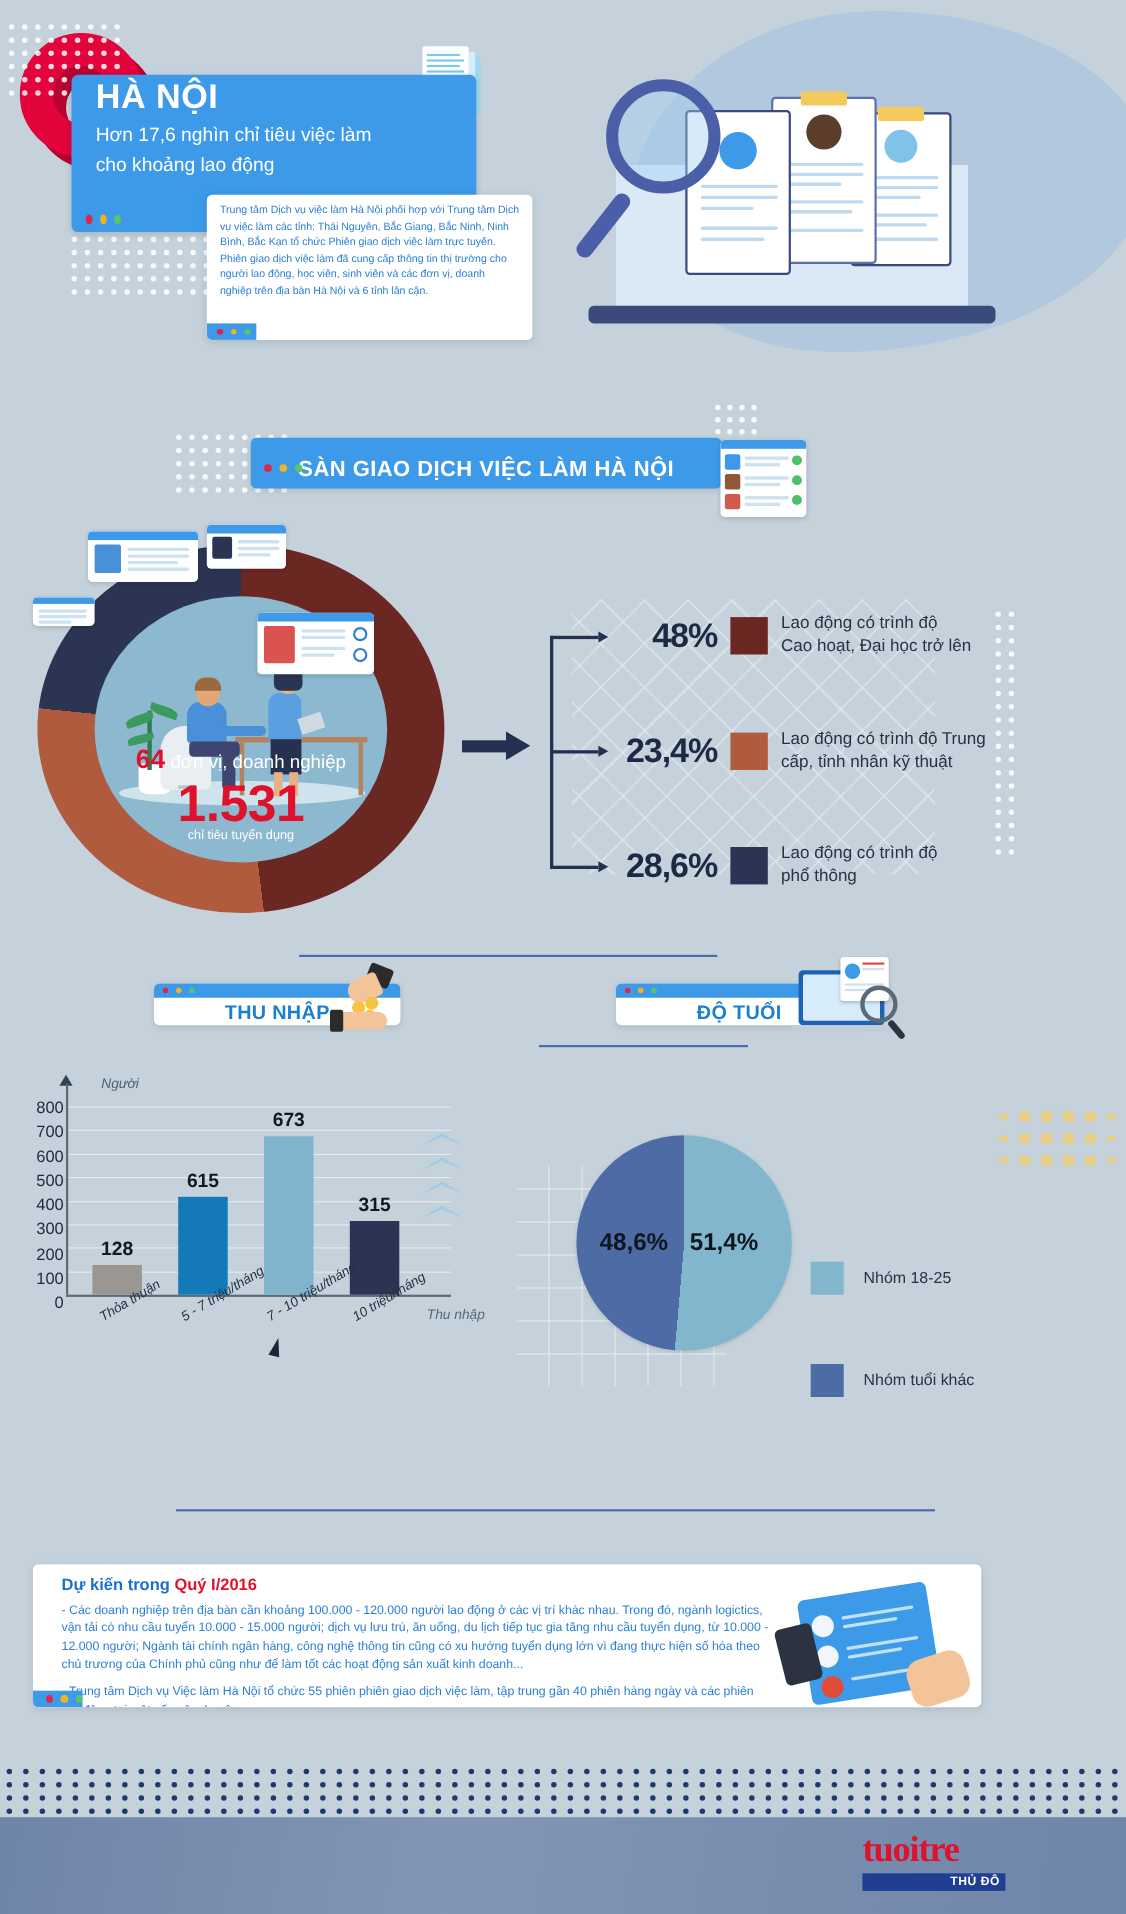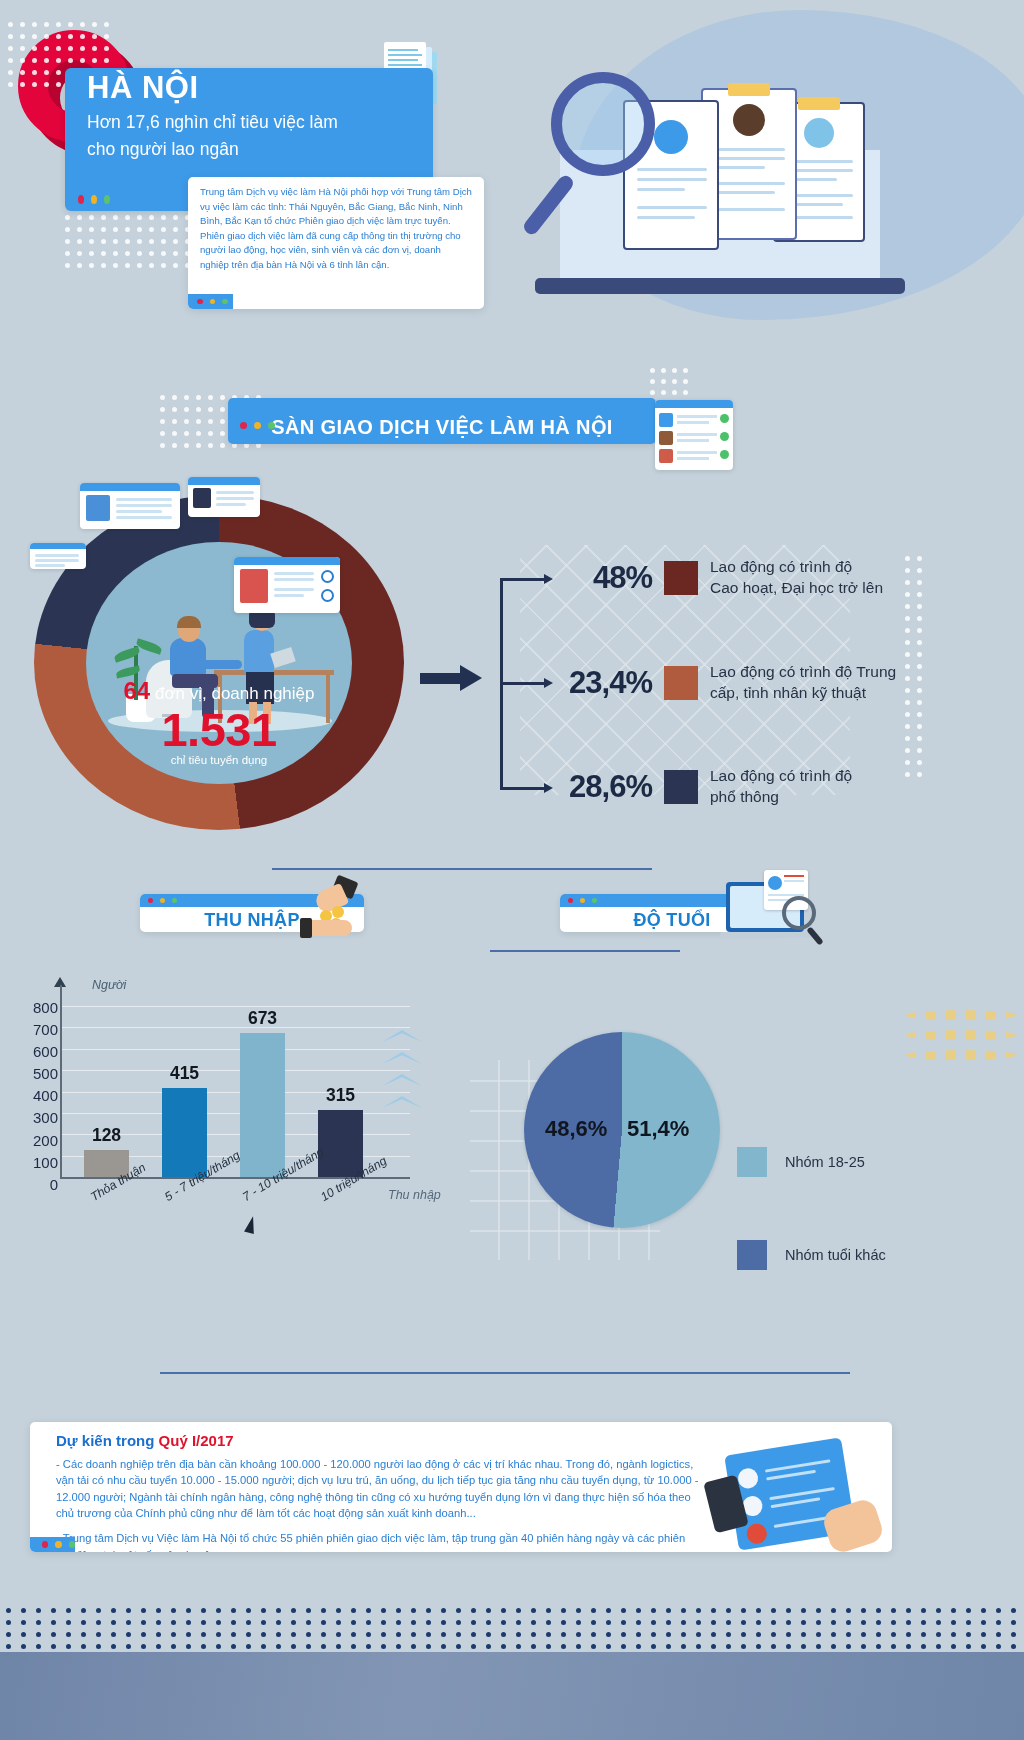--- a/index.html
+++ b/index.html
@@ -484,21 +484,21 @@
   </div>
 
   <div class="hero">
     <div class="bar dots">
       <span class="d-r"></span>
         <span class="d-y"></span>
         <span class="d-g"></span>
     </div>
     <h1>HÀ NỘI</h1>
     <h2>Hơn 17,6 nghìn chỉ tiêu việc làm</h2>
-    <h2>cho người lao ngân</h2>
+    <h2>cho khoảng lao động</h2>
   </div>
 
   <div class="intro">
     <div class="bar dots">
       <span class="d-r"></span>
         <span class="d-y"></span>
         <span class="d-g"></span>
     </div>
     <p>Trung tâm Dịch vụ việc làm Hà Nội phối hợp với Trung tâm Dịch vụ việc làm các tỉnh: Thái Nguyên, Bắc Giang, Bắc Ninh, Ninh Bình, Bắc Kạn tổ chức Phiên giao dịch việc làm trực tuyến. Phiên giao dịch việc làm đã cung cấp thông tin thị trường cho người lao động, học viên, sinh viên và các đơn vị, doanh nghiệp trên địa bàn Hà Nội và 6 tỉnh lân cận.</p>
   </div>
@@ -729,21 +729,21 @@
       <i style="top: 128.25px;"></i>
       <i style="top: 149.625px;"></i>
     </div>
   <div class="bars" id="bars">
       <div class="bar" style="left: 22px; height: 27.36px;">
         <div class="fill" style="background: rgb(154, 150, 146);"></div>
         <div class="val">128</div>
       </div>
       <div class="bar" style="left: 100px; height: 88.7062px;">
         <div class="fill" style="background: rgb(19, 121, 184);"></div>
-        <div class="val">415</div>
+        <div class="val">615</div>
       </div>
       <div class="bar" style="left: 178px; height: 143.854px;">
         <div class="fill" style="background: rgb(128, 180, 205);"></div>
         <div class="val">673</div>
       </div>
       <div class="bar" style="left: 256px; height: 67.3312px;">
         <div class="fill" style="background: rgb(43, 53, 83);"></div>
         <div class="val">315</div>
       </div>
     </div>
@@ -797,21 +797,21 @@
     <span>Nhóm tuổi khác</span>
   </div>
 
   <div class="bottom">
     <div class="bar dots">
       <span class="d-r"></span>
         <span class="d-y"></span>
         <span class="d-g"></span>
     </div>
     <h5>
-      <span>Dự kiến trong </span><b>Quý I/2017</b>
+      <span>Dự kiến trong </span><b>Quý I/2016</b>
     </h5>
     <p>- Các doanh nghiệp trên địa bàn cần khoảng 100.000 - 120.000 người lao động ở các vị trí khác nhau. Trong đó, ngành logictics, vận tải có nhu cầu tuyển 10.000 - 15.000 người; dịch vụ lưu trú, ăn uống, du lịch tiếp tục gia tăng nhu cầu tuyển dụng, từ 10.000 - 12.000 người; Ngành tài chính ngân hàng, công nghệ thông tin cũng có xu hướng tuyển dụng lớn vì đang thực hiện số hóa theo chủ trương của Chính phủ cũng như để làm tốt các hoạt động sản xuất kinh doanh...</p>
     <p class="p2">- Trung tâm Dịch vụ Việc làm Hà Nội tổ chức 55 phiên phiên giao dịch việc làm, tập trung gần 40 phiên hàng ngày và các phiên lưu động tại một số quận, huyện.</p>
 
     <div class="tablet">
       <div class="scr">
         <div class="av" style="left:10px;top:16px;width:20px;height:20px;background:#f0f6fc;"></div>
         <div class="av" style="left:10px;top:44px;width:20px;height:20px;background:#f0f6fc;"></div>
         <div class="av" style="left:10px;top:72px;width:20px;height:20px;background:#e04b3a;"></div>
         <i style="left:38px;top:20px;width:66px;"></i>
@@ -1093,15 +1093,21 @@
       <i style="left: 906px; top: 42px;"></i>
       <i style="left: 921px; top: 42px;"></i>
       <i style="left: 936px; top: 42px;"></i>
       <i style="left: 951px; top: 42px;"></i>
       <i style="left: 966px; top: 42px;"></i>
       <i style="left: 981px; top: 42px;"></i>
       <i style="left: 996px; top: 42px;"></i>
       <i style="left: 1011px; top: 42px;"></i>
     </div>
   <div class="footer">
+    <div class="logo">
+      <div class="tt">tuoitre</div>
+      <div class="bar2">
+          <em>THỦ ĐÔ</em>
+        </div>
+    </div>
   </div>
 
 </div>
 
 </body></html>

